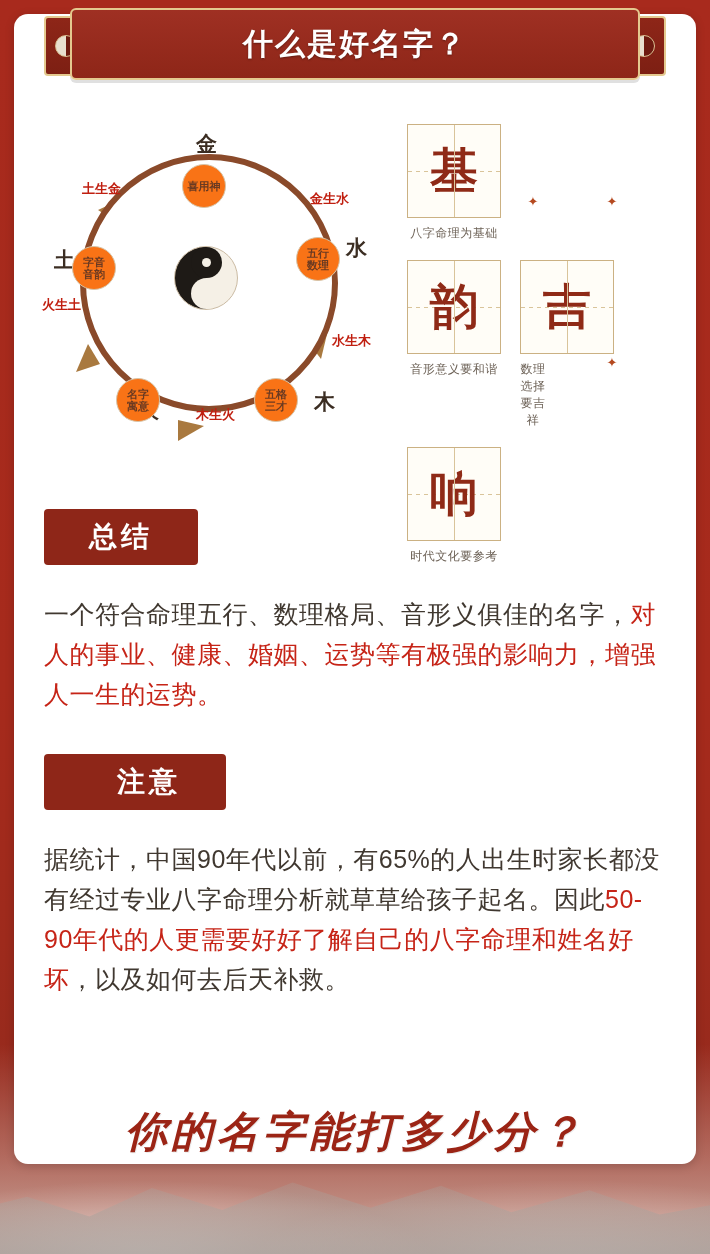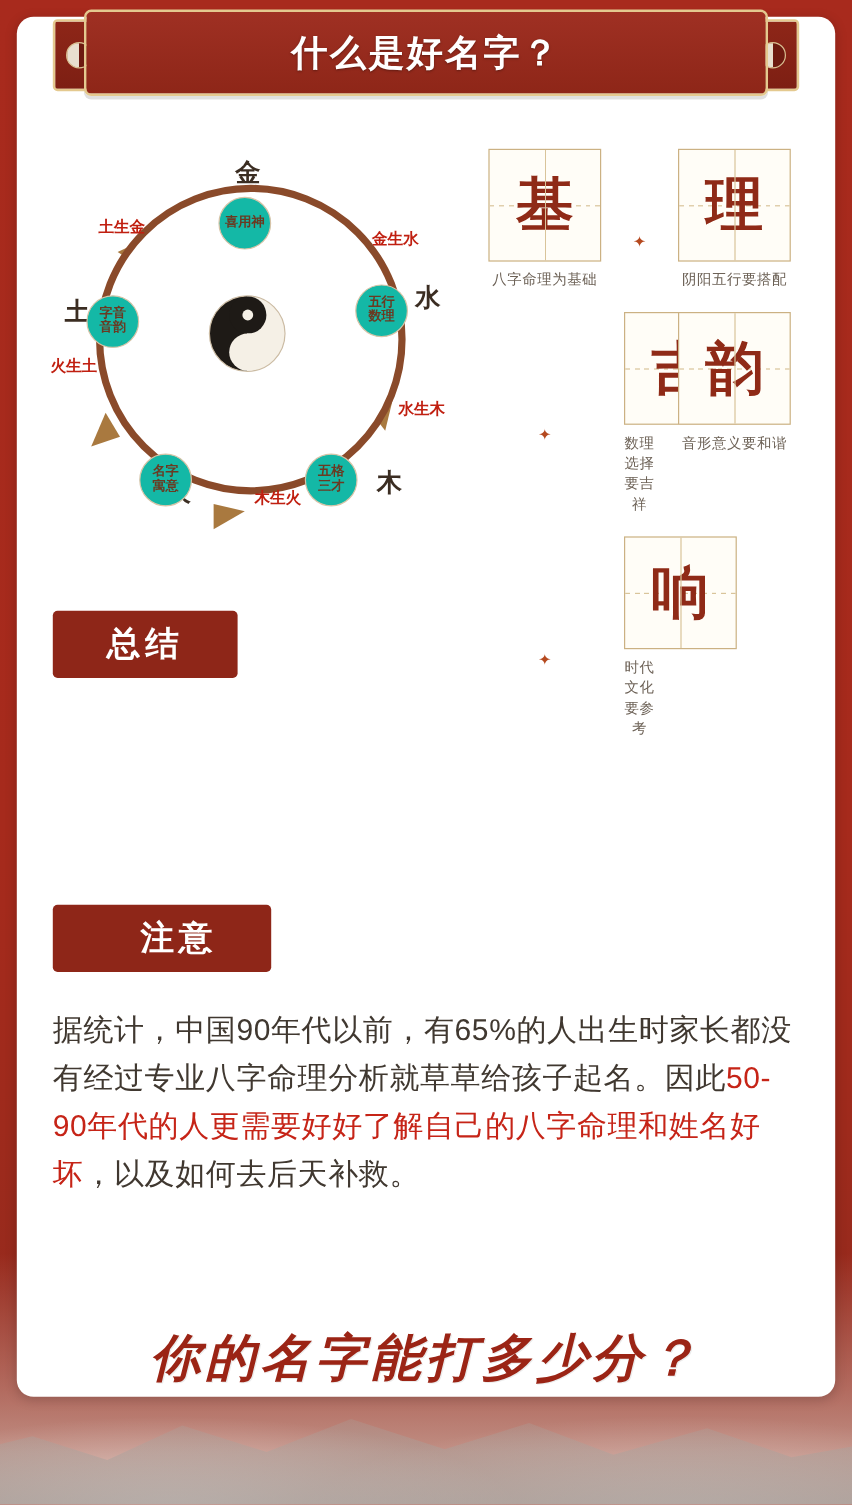--- a/index.html
+++ b/index.html
@@ -143,39 +143,38 @@
   .cycle-label {
     position: absolute;
     font-size: 13px;
     font-weight: bold;
     color: #c01f10;
     white-space: nowrap;
   }
   .cl-tsj { left: 54px;  top: 64px; }
   .cl-jss { left: 282px; top: 74px; }
   .cl-ssm { left: 304px; top: 216px; }
-  .cl-msh { left: 184px; top: 290px; }
+  .cl-msh { left: 168px; top: 290px; }
   .cl-hst { left: 14px;  top: 180px; }
 
   .node {
     position: absolute;
     width: 42px; height: 42px;
     border-radius: 50%;
-    background: #14b8a6;
+    background: #f97316;
     border: 1px solid #d7c4a8;
     color: #6a3a22;
     font-size: 11px;
     line-height: 12px;
     display: flex;
     align-items: center;
     justify-content: center;
     text-align: left;
     font-weight: bold;
     letter-spacing: 0;
-    font-family: Liberation Mono, monospace;
   }
   .node span { display: block; }
   .nd-1 { left: 154px; top: 48px; }   
   .nd-2 { left: 268px; top: 121px; }  
   .nd-3 { left: 226px; top: 262px; }  
   .nd-4 { left: 88px;  top: 262px; }  
   .nd-5 { left: 44px;  top: 130px; }  
 
   .taiji {
     position: absolute;
@@ -378,52 +377,49 @@
     </div>
 
     <div class="char-grid">
       <div class="char-cell">
         <div class="char-box">
           <div class="char-glyph">基</div>
         </div>
         <div class="char-caption">八字命理为基础</div>
       </div>
       <div class="plus">✦</div>
-      <div class="char-cell">
-        <div class="char-box">
-          <div class="char-glyph">理</div>
-        </div>
-        <div class="char-caption">阴阳五行要搭配</div>
-      </div>
 
       <div class="plus">✦</div>
       <div class="char-cell">
         <div class="char-box">
-          <div class="char-glyph">吉</div>
-        </div>
-        <div class="char-caption">数理选择要吉祥</div>
+          <div class="char-glyph">韵</div>
+        </div>
+        <div class="char-caption">音形意义要和谐</div>
       </div>
 
       <div class="char-cell">
         <div class="char-box">
-          <div class="char-glyph">韵</div>
-        </div>
-        <div class="char-caption">音形意义要和谐</div>
+          <div class="char-glyph">吉</div>
+        </div>
+        <div class="char-caption">数理选择要吉祥</div>
       </div>
       <div class="plus">✦</div>
       <div class="char-cell">
         <div class="char-box">
           <div class="char-glyph">响</div>
         </div>
         <div class="char-caption">时代文化要参考</div>
       </div>
     </div>
   </div>
 
   <div class="sec-head" style="top:495px;">总结</div>
+  <div class="sec-body" style="top:580px;">
+    <span>一个符合命理五行、数理格局、音形义俱佳的名字，</span><span class="hl">对人的事业、健康、婚姻、运势等有极强的影响力，增强人一生的运势。</span>
+  </div>
 
   <div class="sec-head" style="top:740px;padding-left:28px;">注意</div>
   <div class="sec-body" style="top:825px;">
     <span>据统计，中国90年代以前，有65%的人出生时家长都没有经过专业八字命理分析就草草给孩子起名。因此</span><span class="hl">50-90年代的人更需要好好了解自己的八字命理和姓名好坏</span><span>，以及如何去后天补救。</span>
   </div>
 
   <div class="headline">你的名字能打多少分？</div>
 </div>
 
 <div class="banner-wrap">

